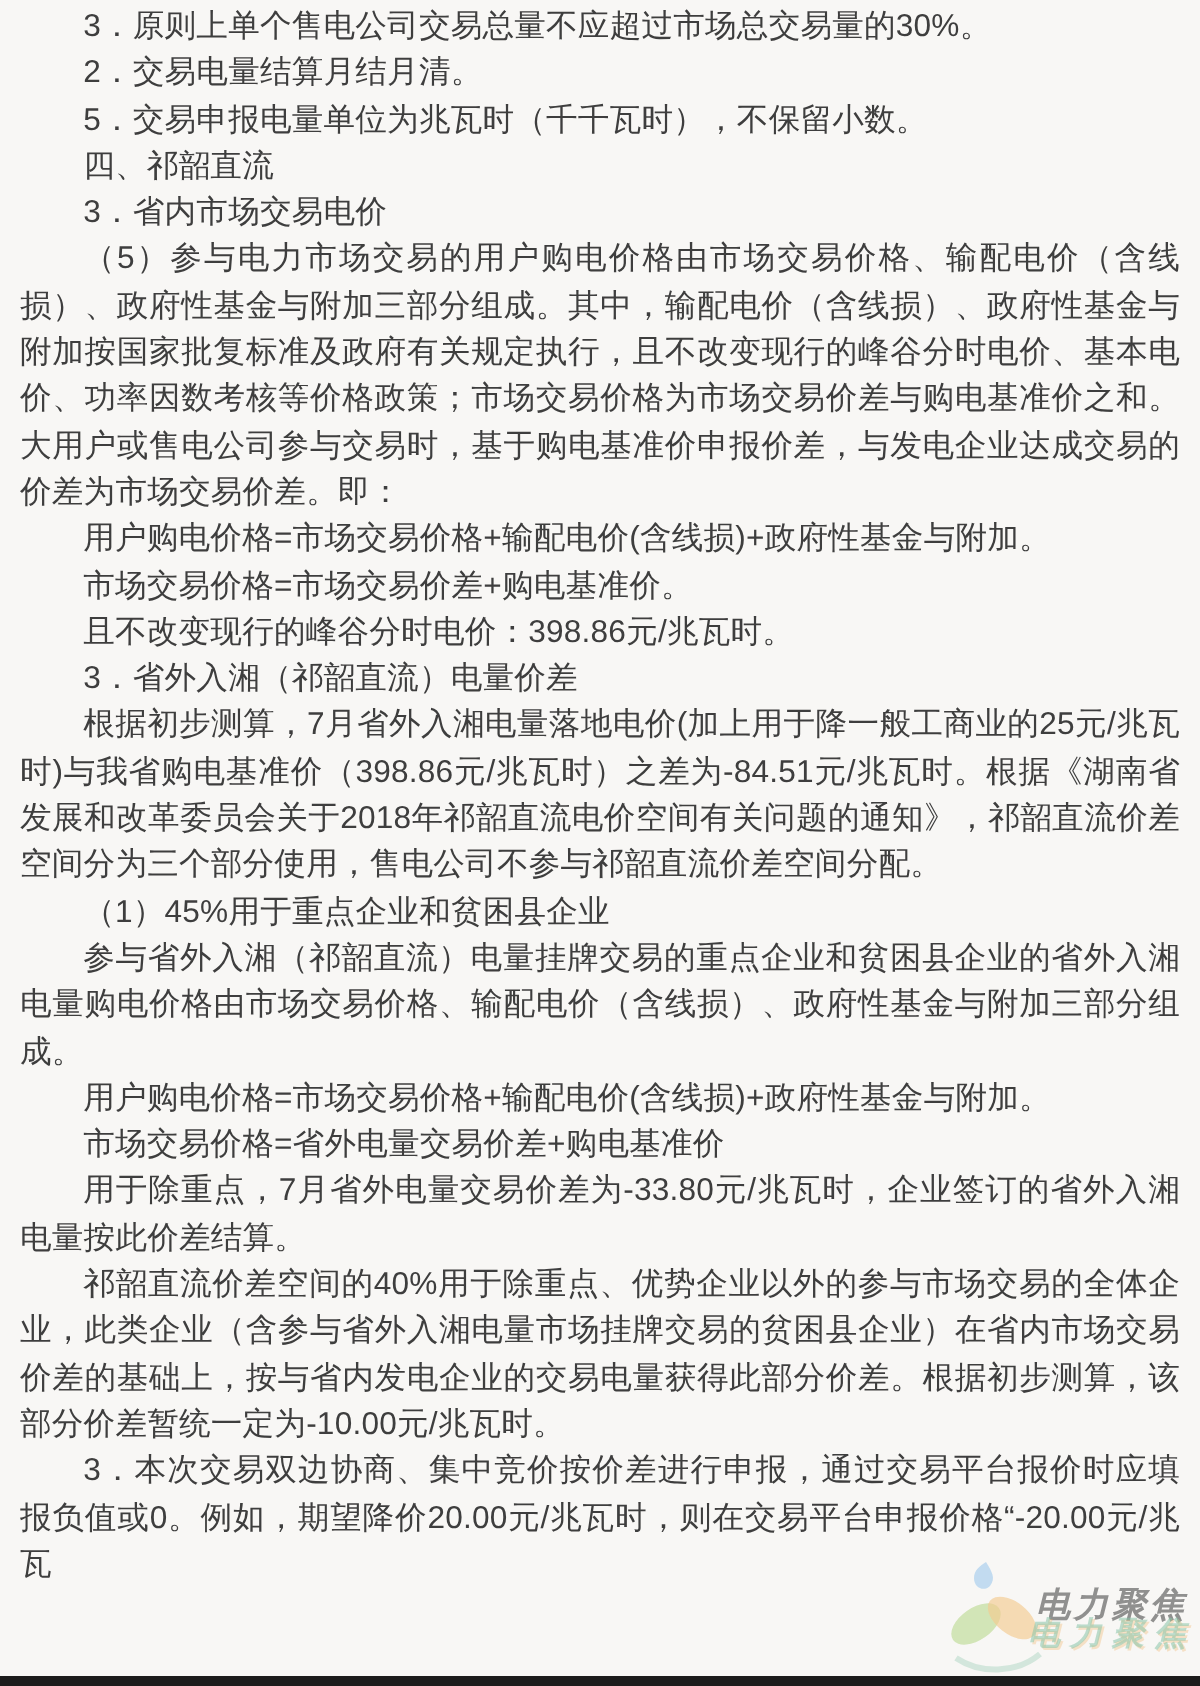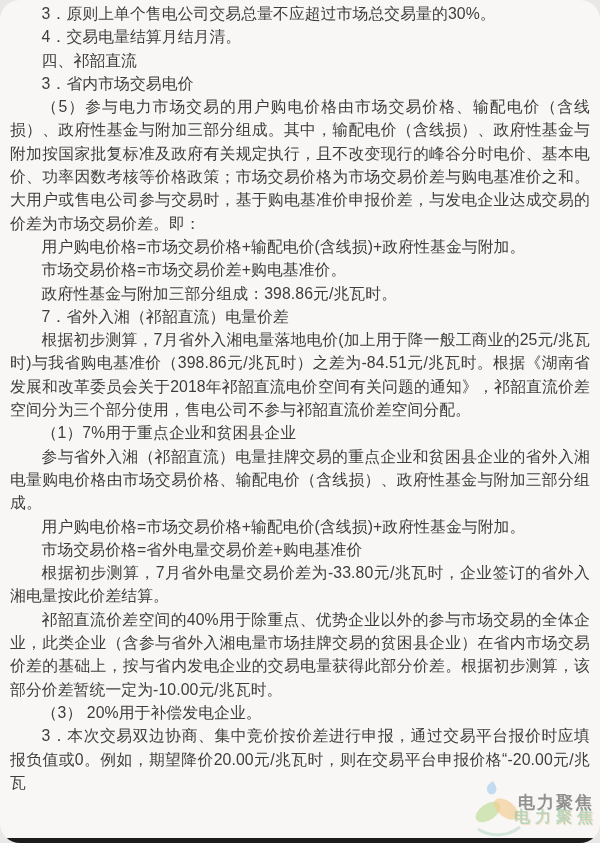--- a/index.html
+++ b/index.html
@@ -7,21 +7,20 @@
   body {
     font-family: "Liberation Sans", "DejaVu Sans", sans-serif;
     background: #e9e8e6;
   }
   .page {
     position: relative;
     width: 600px;
     height: 843px;
     background: #f8f7f5;
     overflow: hidden;
-    border-radius: 20px;
   }
   .doc {
     padding: 2px 10px 0 10px;
     color: #3e3e3e;
     font-size: 15.8px;
     line-height: 23.3px;
     text-align: justify;
     letter-spacing: 0.1px;
   }
   .doc p {
@@ -30,20 +29,21 @@
     word-break: break-all;
   }
   
   .watermark {
     position: absolute;
     right: 0;
     bottom: 2px;
     width: 130px;
     height: 62px;
     pointer-events: none;
+    font-style: italic;
   }
   .wm-logo {
     position: absolute;
     left: 2px;
     top: 0;
     opacity: 0.55;
   }
   .wm-text {
     position: absolute;
     right: 6px;
@@ -74,36 +74,36 @@
     background: #1c1c1c;
   }
 </style>
 </head>
 <body>
 
 <div class="page">
 
   <div class="doc">
     <p>3．原则上单个售电公司交易总量不应超过市场总交易量的30%。</p>
-    <p>4．交易电量结算月结月清。</p>
+    <p>2．交易电量结算月结月清。</p>
+    <p>5．交易申报电量单位为兆瓦时（千千瓦时），不保留小数。</p>
     <p>四、祁韶直流</p>
     <p>3．省内市场交易电价</p>
     <p>（5）参与电力市场交易的用户购电价格由市场交易价格、输配电价（含线损）、政府性基金与附加三部分组成。其中，输配电价（含线损）、政府性基金与附加按国家批复标准及政府有关规定执行，且不改变现行的峰谷分时电价、基本电价、功率因数考核等价格政策；市场交易价格为市场交易价差与购电基准价之和。大用户或售电公司参与交易时，基于购电基准价申报价差，与发电企业达成交易的价差为市场交易价差。即：</p>
     <p>用户购电价格=市场交易价格+输配电价(含线损)+政府性基金与附加。</p>
     <p>市场交易价格=市场交易价差+购电基准价。</p>
-    <p>政府性基金与附加三部分组成：398.86元/兆瓦时。</p>
-    <p>7．省外入湘（祁韶直流）电量价差</p>
+    <p>且不改变现行的峰谷分时电价：398.86元/兆瓦时。</p>
+    <p>3．省外入湘（祁韶直流）电量价差</p>
     <p>根据初步测算，7月省外入湘电量落地电价(加上用于降一般工商业的25元/兆瓦时)与我省购电基准价（398.86元/兆瓦时）之差为-84.51元/兆瓦时。根据《湖南省发展和改革委员会关于2018年祁韶直流电价空间有关问题的通知》，祁韶直流价差空间分为三个部分使用，售电公司不参与祁韶直流价差空间分配。</p>
-    <p>（1）7%用于重点企业和贫困县企业</p>
+    <p>（1）45%用于重点企业和贫困县企业</p>
     <p>参与省外入湘（祁韶直流）电量挂牌交易的重点企业和贫困县企业的省外入湘电量购电价格由市场交易价格、输配电价（含线损）、政府性基金与附加三部分组成。</p>
     <p>用户购电价格=市场交易价格+输配电价(含线损)+政府性基金与附加。</p>
     <p>市场交易价格=省外电量交易价差+购电基准价</p>
-    <p>根据初步测算，7月省外电量交易价差为-33.80元/兆瓦时，企业签订的省外入湘电量按此价差结算。</p>
+    <p>用于除重点，7月省外电量交易价差为-33.80元/兆瓦时，企业签订的省外入湘电量按此价差结算。</p>
     <p>祁韶直流价差空间的40%用于除重点、优势企业以外的参与市场交易的全体企业，此类企业（含参与省外入湘电量市场挂牌交易的贫困县企业）在省内市场交易价差的基础上，按与省内发电企业的交易电量获得此部分价差。根据初步测算，该部分价差暂统一定为-10.00元/兆瓦时。</p>
-    <p>（3） 20%用于补偿发电企业。</p>
     <p>3．本次交易双边协商、集中竞价按价差进行申报，通过交易平台报价时应填报负值或0。例如，期望降价20.00元/兆瓦时，则在交易平台申报价格“-20.00元/兆瓦</p>
   </div>
 
   <div class="watermark">
     <svg class="wm-logo" width="52" height="60" viewBox="0 0 52 60" xmlns="http://www.w3.org/2000/svg">
       <path d="M21 2 C24 7, 26 10, 23 14 C20 17, 15 15, 15 10 C15 6, 18 4, 21 2 Z" fill="#7db8e8" opacity="0.8"></path>
       <ellipse cx="16" cy="33" rx="14" ry="8" transform="rotate(-35 16 33)" fill="#9ccb5f" opacity="0.75"></ellipse>
       <ellipse cx="34" cy="30" rx="14" ry="8" transform="rotate(38 34 30)" fill="#f0a63e" opacity="0.65"></ellipse>
       <path d="M6 50 C18 58, 36 58, 48 48" stroke="#88c4a8" stroke-width="3" fill="none" opacity="0.6"></path>
     </svg>

